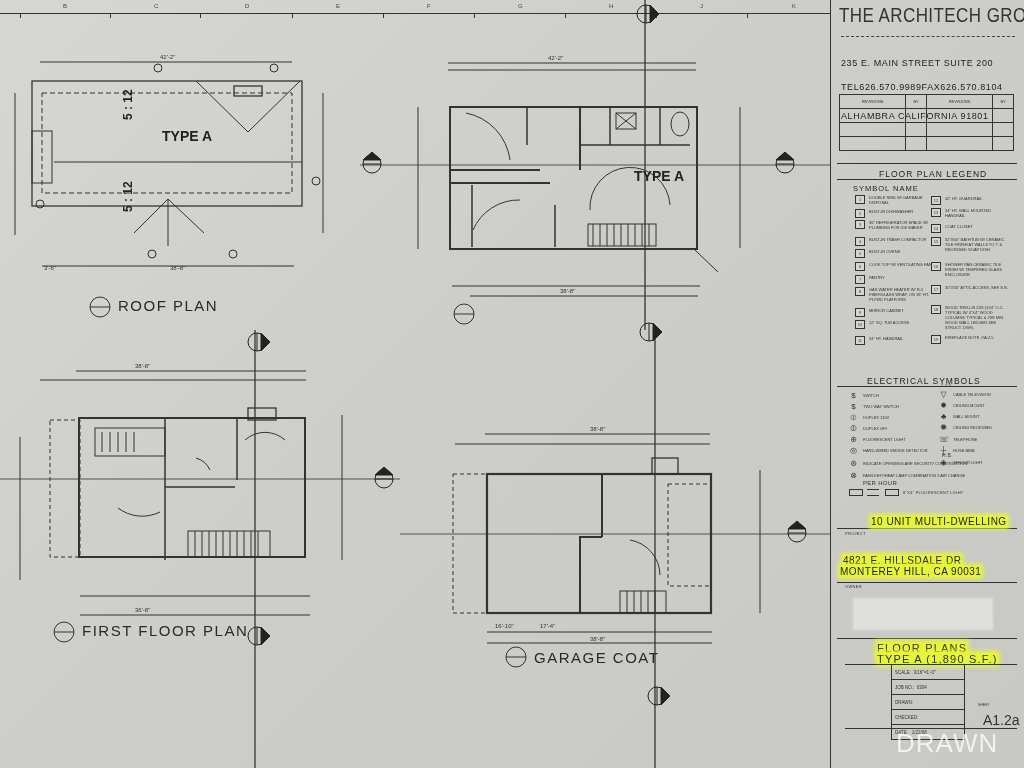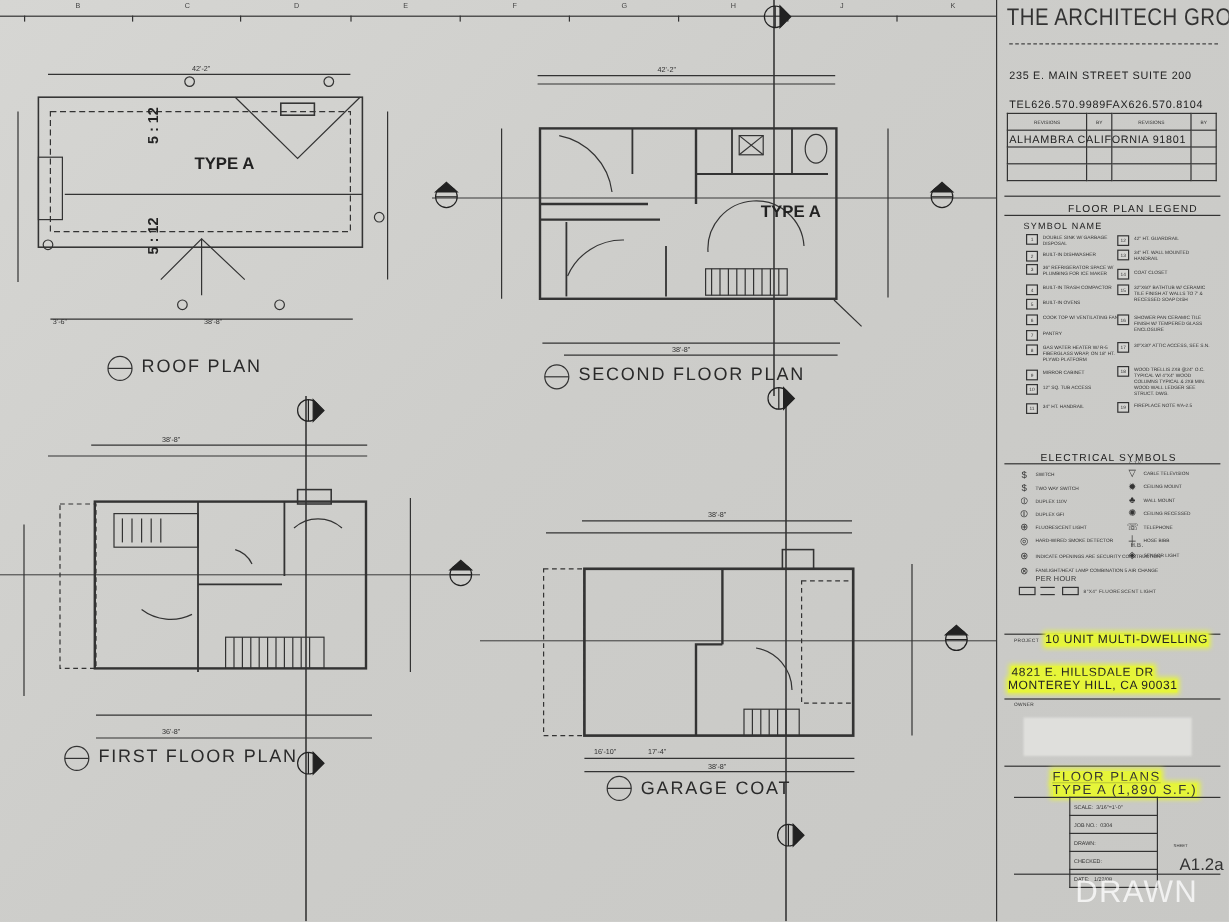--- a/index.html
+++ b/index.html
@@ -261,21 +261,20 @@
         </g>
       <g>
           <circle cx="657" cy="696" r="9"></circle>
           <line x1="657" y1="687" x2="657" y2="705"></line>
           <polygon points="661,687 670,696 661,705" fill="#222"></polygon>
         </g>
     </g>
   </svg>
 
   <div class="plan-title" style="left:118px;top:297px;">ROOF PLAN</div>
-  <div class="plan-title" style="left:482px;top:304px;">SECOND FLOOR PLAN</div>
   <div class="plan-title" style="left:82px;top:622px;">FIRST FLOOR PLAN</div>
   <div class="plan-title" style="left:534px;top:649px;">GARAGE COAT</div>
 
   <div class="title-block">
     <div class="firm-name">THE ARCHITECH GROUP</div>
     <div class="dash-line"></div>
     <div class="addr" style="top:58px;">235 E. MAIN STREET SUITE 200</div>
     <div class="addr" style="top:70px;margin-top:41px;">ALHAMBRA CALIFORNIA 91801</div>
     <div class="addr" style="top:82px;">TEL626.570.9989FAX626.570.8104</div>
 
@@ -302,21 +301,21 @@
       <tr>
             <td></td>
             <td></td>
             <td></td>
             <td></td>
           </tr>
     </tbody>
       </table>
 
     <div class="hr" style="top:163px;"></div>
-    <div class="sec-title" style="left:48px;top:169px;padding-left:11px;">FLOOR PLAN LEGEND</div>
+    <div class="sec-title" style="left:37px;top:169px;padding-left:11px;">FLOOR PLAN LEGEND</div>
     <div class="hr" style="top:179px;"></div>
     <div class="sec-title" style="left:22px;top:184px;font-size:7.5px;">SYMBOL  NAME</div>
 
     <div class="leg-item" style="left:24px;top:195px;">
         <span class="box">1</span>
         <span>DOUBLE SINK W/ GARBAGE DISPOSAL</span>
       </div>
     <div class="leg-item" style="left:24px;top:209px;">
         <span class="box">2</span>
         <span>BUILT-IN DISHWASHER</span>
@@ -459,21 +458,21 @@
         <span>FAN/LIGHT/HEAT LAMP COMBINATION 5 AIR CHANGE</span>
       </div>
     <div class="small-lbl" style="left:32px;top:480px;font-size:6px;">PER HOUR</div>
     <div style="position:absolute;left:18px;top:489px;width:12px;height:5px;border:1px solid #333;"></div>
     <div style="position:absolute;left:36px;top:489px;width:12px;height:5px;border-top:1px solid #333;border-bottom:1px solid #333;"></div>
     <div style="position:absolute;left:54px;top:489px;width:12px;height:5px;border:1px solid #333;"></div>
     <div class="small-lbl" style="left:72px;top:490px;font-size:4px;">8"X4" FLUORESCENT LIGHT</div>
 
     <div class="hr" style="top:528px;"></div>
     <div class="small-lbl" style="left:14px;top:531px;font-size:4px;">PROJECT</div>
-    <div class="proj" style="top:528px;padding-left:28px;"><span class="hl">10 UNIT MULTI-DWELLING</span></div>
+    <div class="proj" style="top:516px;padding-left:28px;"><span class="hl">10 UNIT MULTI-DWELLING</span></div>
     <div class="proj" style="top:555px;"><span class="hl">4821 E. HILLSDALE DR</span></div>
     <div class="proj" style="top:566px;left:9px;"><span class="hl">MONTEREY HILL, CA 90031</span></div>
 
     <div class="hr" style="top:582px;"></div>
     <div class="small-lbl" style="left:14px;top:584px;font-size:4px;">OWNER</div>
     <div class="owner-redact"></div>
 
     <div class="hr" style="top:638px;"></div>
     <div class="fp" style="top:642px;text-decoration:underline;"><span class="hl">FLOOR PLANS</span></div>
     <div class="fp" style="top:653px;"><span class="hl">TYPE A (1,890 S.F.)</span></div>

